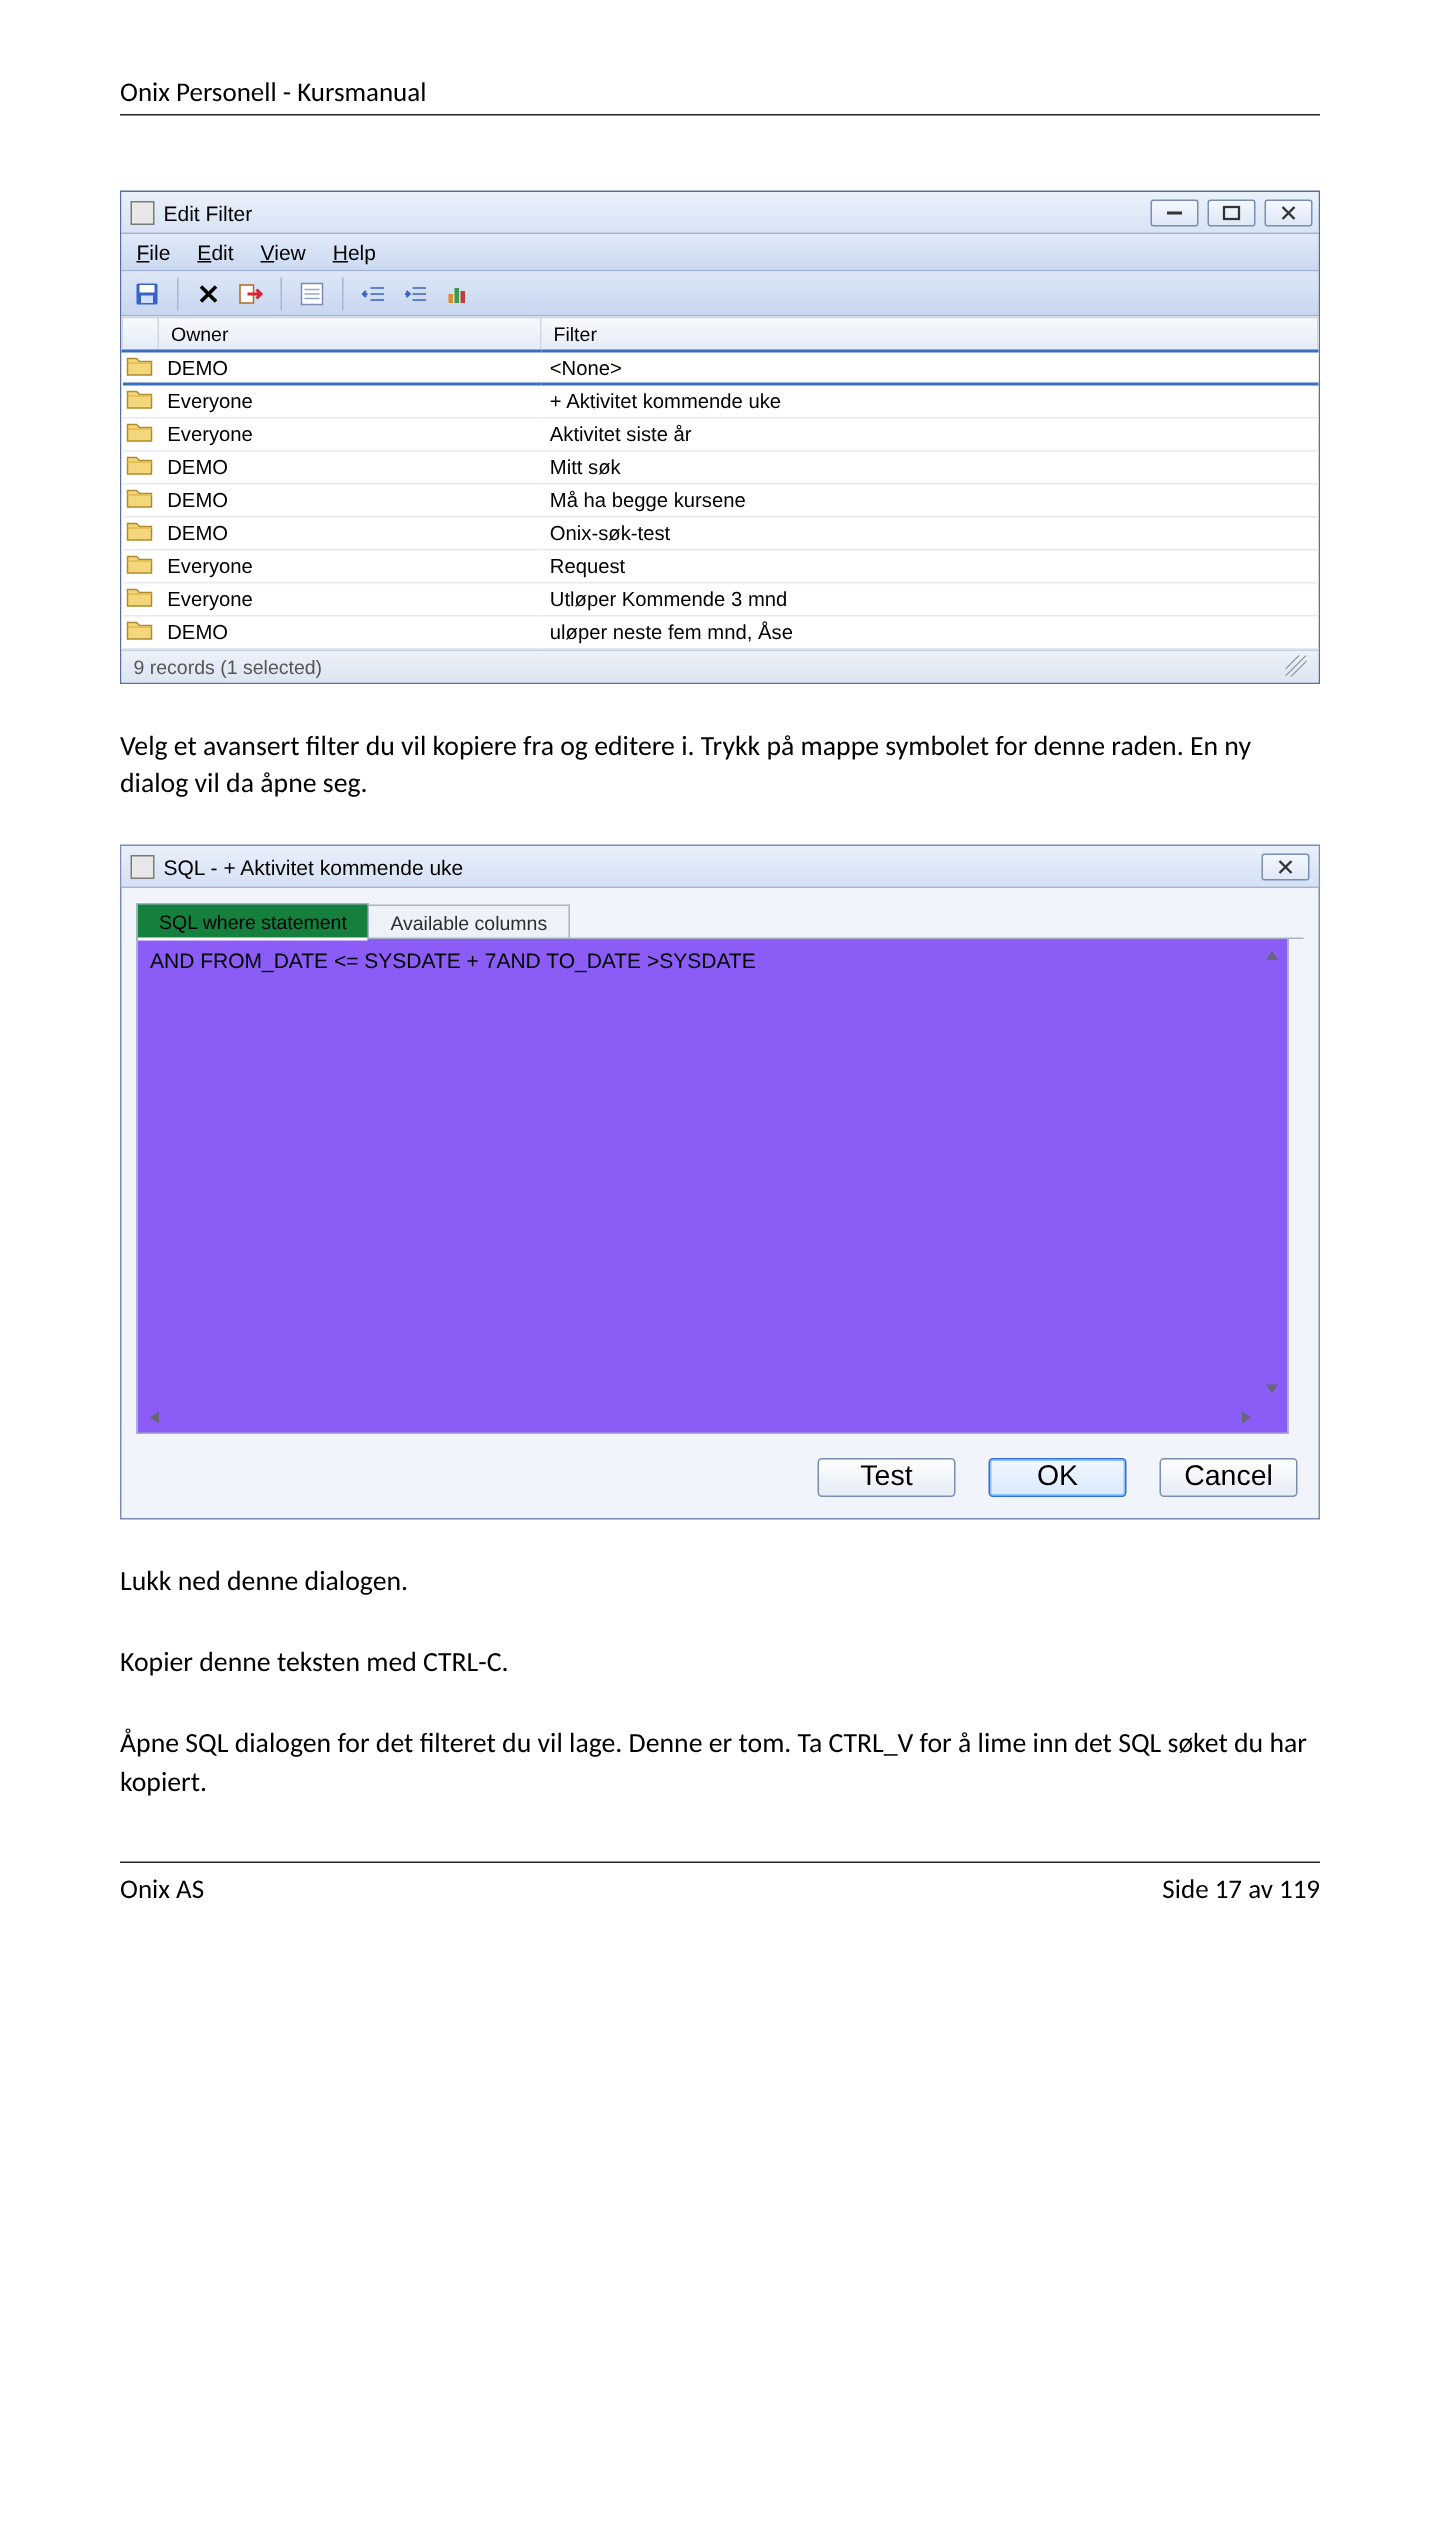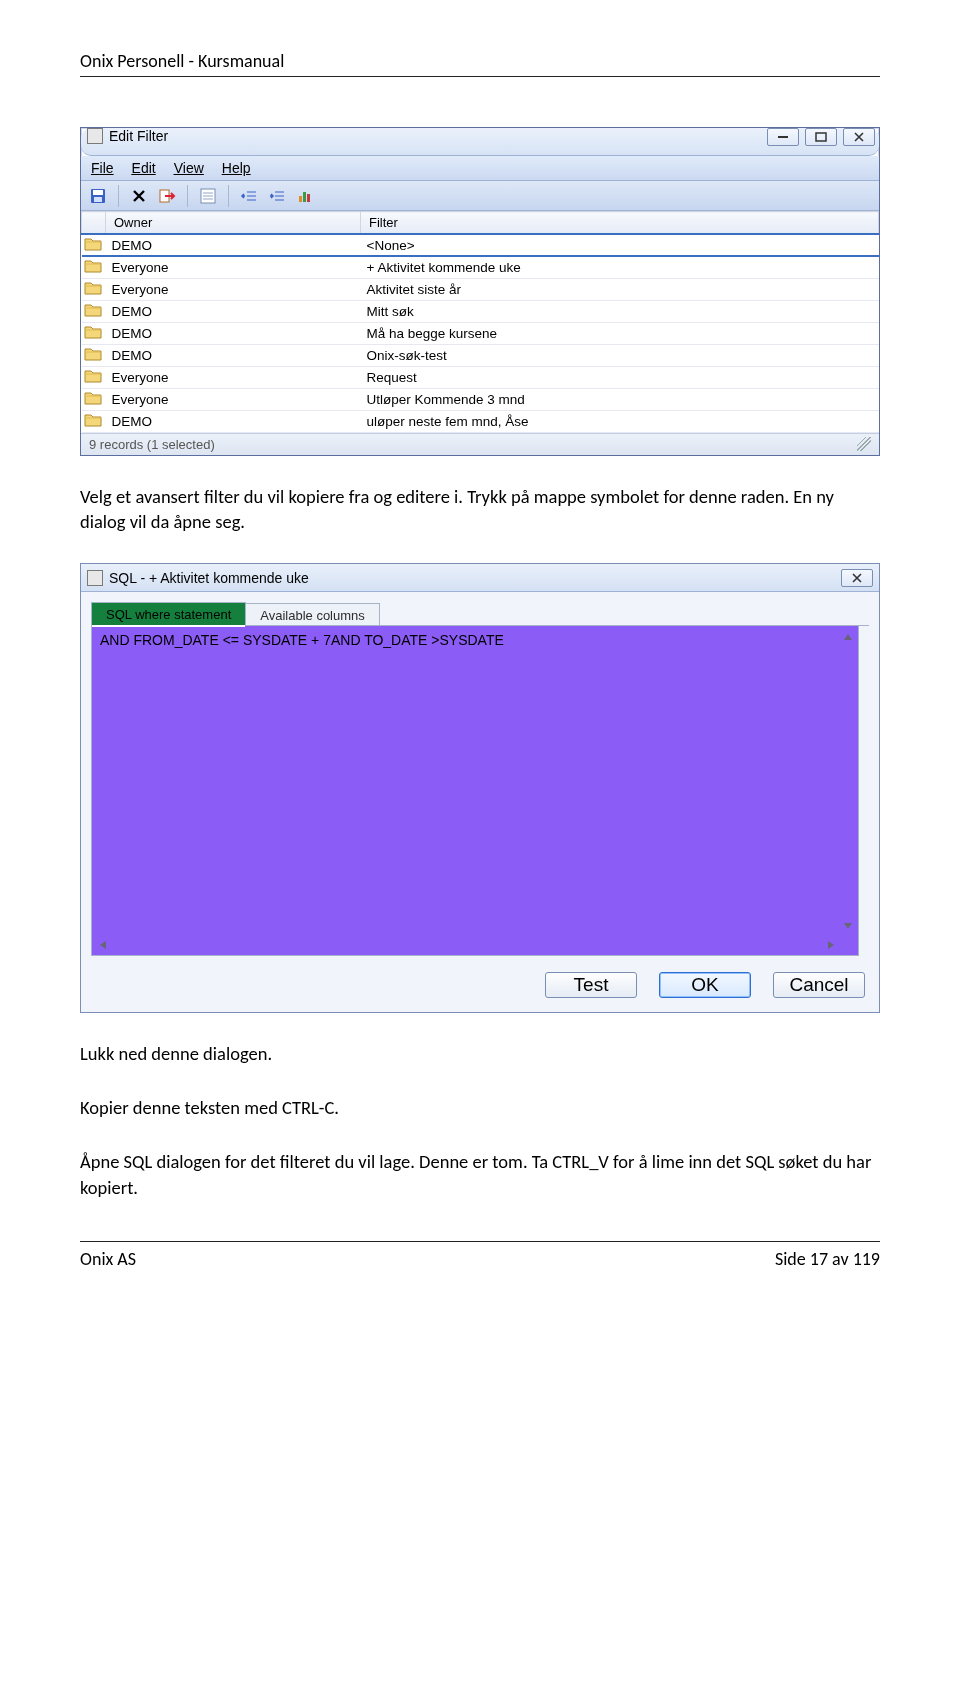--- a/index.html
+++ b/index.html
@@ -29,26 +29,25 @@
     border: 1px solid #5b6e9e;
     background: #fff;
     font-family: "Segoe UI", Tahoma, sans-serif;
     font-size: 13px;
     color: #000;
     width: 100%;
     box-shadow: 0 0 0 1px #cfd5e6 inset;
   }
   .win-titlebar {
     display: flex;
-    align-items: flex-start;
+    align-items: center;
     height: 28px;
     background: linear-gradient(#eaf1fb, #d7e3f5);
     border-bottom: 1px solid #9fb1d4;
     padding: 0 4px 0 6px;
-    border-radius: 10px;
   }
   .title-icon {
     width: 16px; height: 16px;
     border: 1px solid #7a7a7a;
     background: #e8e8e8;
     margin-right: 6px;
   }
   .win-title {
     flex: 1;
     font-size: 14px;
@@ -65,21 +64,21 @@
   .win-btn svg { display:block; }
 
   .menubar {
     display:flex;
     gap: 18px;
     padding: 4px 10px;
     background: linear-gradient(#e0eaf9,#cbd9f1);
     border-bottom: 1px solid #9fb1d4;
     font-size: 14px;
   }
-  .menu-item { cursor: default; text-decoration: underline; }
+  .menu-item { cursor: default; }
   .menu-item u { text-decoration: underline; }
 
   .toolbar {
     display:flex;
     align-items:center;
     gap: 6px;
     padding: 3px 6px;
     background: linear-gradient(#dde7f7,#c7d6ef);
     border-bottom: 1px solid #9fb1d4;
     height: 30px;

